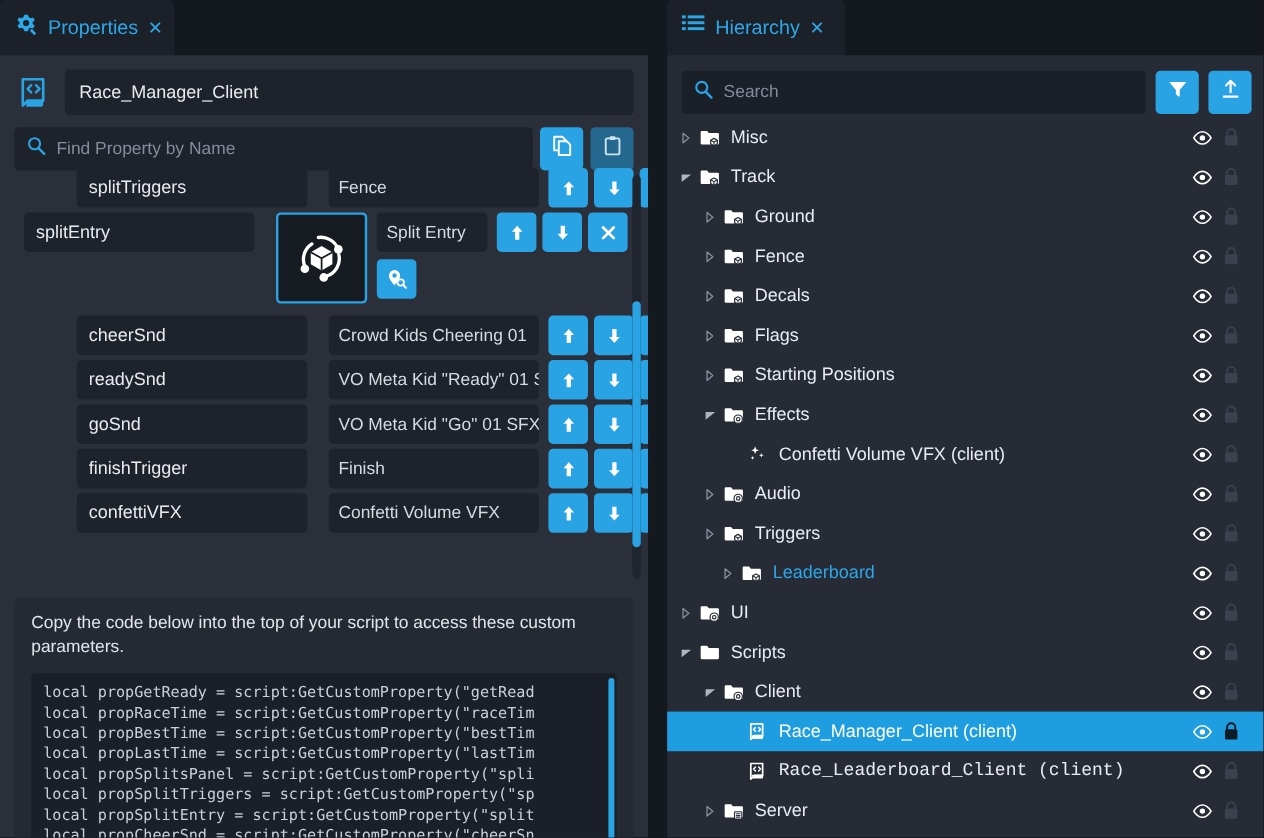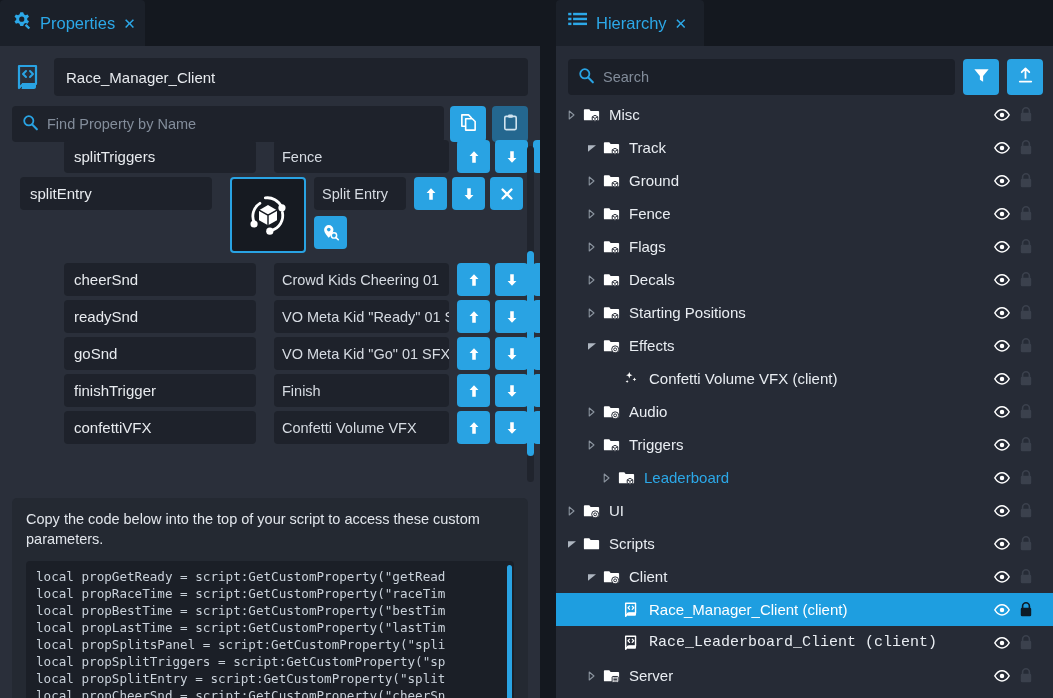--- a/index.html
+++ b/index.html
@@ -526,21 +526,21 @@
               <circle cx="10" cy="6.9" r="2.5" fill="#ffffff"></circle>
             </svg>
           </span>
           <span class="h-lock">
             <svg width="14" height="17" viewBox="0 0 14 17">
               <path d="M3.6 7V5.1a3.4 3.4 0 0 1 6.8 0V7" fill="none" stroke="#3b414d" stroke-width="1.6"></path>
               <rect x="1.8" y="6.8" width="10.4" height="8.4" rx="1.3" fill="#3b414d"></rect>
             </svg>
           </span>
         </div>
-        <div class="hrow" style="padding-left: 8px; margin-left: 20px;">
+        <div class="hrow" style="padding-left: 8px;">
           <span class="twisty">
             <svg width="12" height="12" viewBox="0 0 15 15">
               <path d="M2.5 4.2h10l-10 8z" fill="#aeb6c0"></path>
             </svg>
           </span>
           <span class="h-icon">
             <svg width="19" height="17" viewBox="0 0 19 19">
               <path d="M1 4.5a1 1 0 0 1 1-1h5l1.6 2H17a1 1 0 0 1 1 1v8.5a1 1 0 0 1-1 1H2a1 1 0 0 1-1-1z" fill="#ffffff"></path>
               <path d="M13.4 10.4l3.1 1.7v3.4l-3.1 1.7-3.1-1.7v-3.4z" fill="#ffffff" stroke="#262b36" stroke-width="1.1" stroke-linejoin="round"></path>
               <path d="M10.3 12.1l3.1 1.7 3.1-1.7M13.4 13.8v3.4" fill="none" stroke="#262b36" stroke-width="1"></path>
@@ -620,21 +620,21 @@
               <path d="M4 2.5l6 5-6 5z" fill="none" stroke="#8b949f" stroke-width="1.3" stroke-linejoin="round"></path>
             </svg>
           </span>
           <span class="h-icon">
             <svg width="19" height="17" viewBox="0 0 19 19">
               <path d="M1 4.5a1 1 0 0 1 1-1h5l1.6 2H17a1 1 0 0 1 1 1v8.5a1 1 0 0 1-1 1H2a1 1 0 0 1-1-1z" fill="#ffffff"></path>
               <path d="M13.4 10.4l3.1 1.7v3.4l-3.1 1.7-3.1-1.7v-3.4z" fill="#ffffff" stroke="#262b36" stroke-width="1.1" stroke-linejoin="round"></path>
               <path d="M10.3 12.1l3.1 1.7 3.1-1.7M13.4 13.8v3.4" fill="none" stroke="#262b36" stroke-width="1"></path>
             </svg>
           </span>
-          <span class="h-label">Flags</span>
+          <span class="h-label">Decals</span>
           <span class="h-eye">
             <svg width="18" height="14" viewBox="0 0 20 14">
               <path d="M10 1.2C5.4 1.2 2 6.9 2 6.9s3.4 5.7 8 5.7 8-5.7 8-5.7-3.4-5.7-8-5.7z" fill="none" stroke="#ffffff" stroke-width="1.5"></path>
               <circle cx="10" cy="6.9" r="2.5" fill="#ffffff"></circle>
             </svg>
           </span>
           <span class="h-lock">
             <svg width="14" height="17" viewBox="0 0 14 17">
               <path d="M3.6 7V5.1a3.4 3.4 0 0 1 6.8 0V7" fill="none" stroke="#3b414d" stroke-width="1.6"></path>
               <rect x="1.8" y="6.8" width="10.4" height="8.4" rx="1.3" fill="#3b414d"></rect>
@@ -647,21 +647,21 @@
               <path d="M4 2.5l6 5-6 5z" fill="none" stroke="#8b949f" stroke-width="1.3" stroke-linejoin="round"></path>
             </svg>
           </span>
           <span class="h-icon">
             <svg width="19" height="17" viewBox="0 0 19 19">
               <path d="M1 4.5a1 1 0 0 1 1-1h5l1.6 2H17a1 1 0 0 1 1 1v8.5a1 1 0 0 1-1 1H2a1 1 0 0 1-1-1z" fill="#ffffff"></path>
               <path d="M13.4 10.4l3.1 1.7v3.4l-3.1 1.7-3.1-1.7v-3.4z" fill="#ffffff" stroke="#262b36" stroke-width="1.1" stroke-linejoin="round"></path>
               <path d="M10.3 12.1l3.1 1.7 3.1-1.7M13.4 13.8v3.4" fill="none" stroke="#262b36" stroke-width="1"></path>
             </svg>
           </span>
-          <span class="h-label">Decals</span>
+          <span class="h-label">Flags</span>
           <span class="h-eye">
             <svg width="18" height="14" viewBox="0 0 20 14">
               <path d="M10 1.2C5.4 1.2 2 6.9 2 6.9s3.4 5.7 8 5.7 8-5.7 8-5.7-3.4-5.7-8-5.7z" fill="none" stroke="#ffffff" stroke-width="1.5"></path>
               <circle cx="10" cy="6.9" r="2.5" fill="#ffffff"></circle>
             </svg>
           </span>
           <span class="h-lock">
             <svg width="14" height="17" viewBox="0 0 14 17">
               <path d="M3.6 7V5.1a3.4 3.4 0 0 1 6.8 0V7" fill="none" stroke="#3b414d" stroke-width="1.6"></path>
               <rect x="1.8" y="6.8" width="10.4" height="8.4" rx="1.3" fill="#3b414d"></rect>

